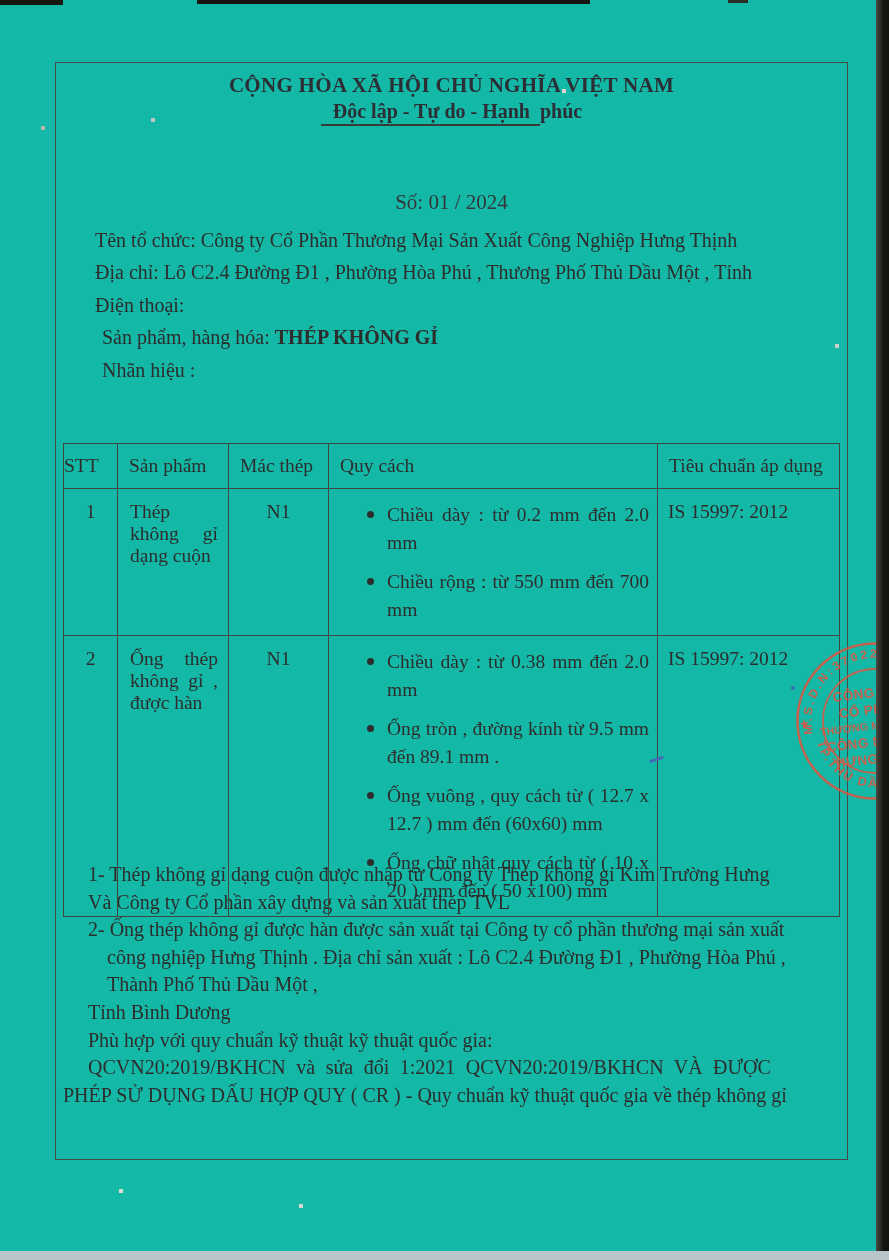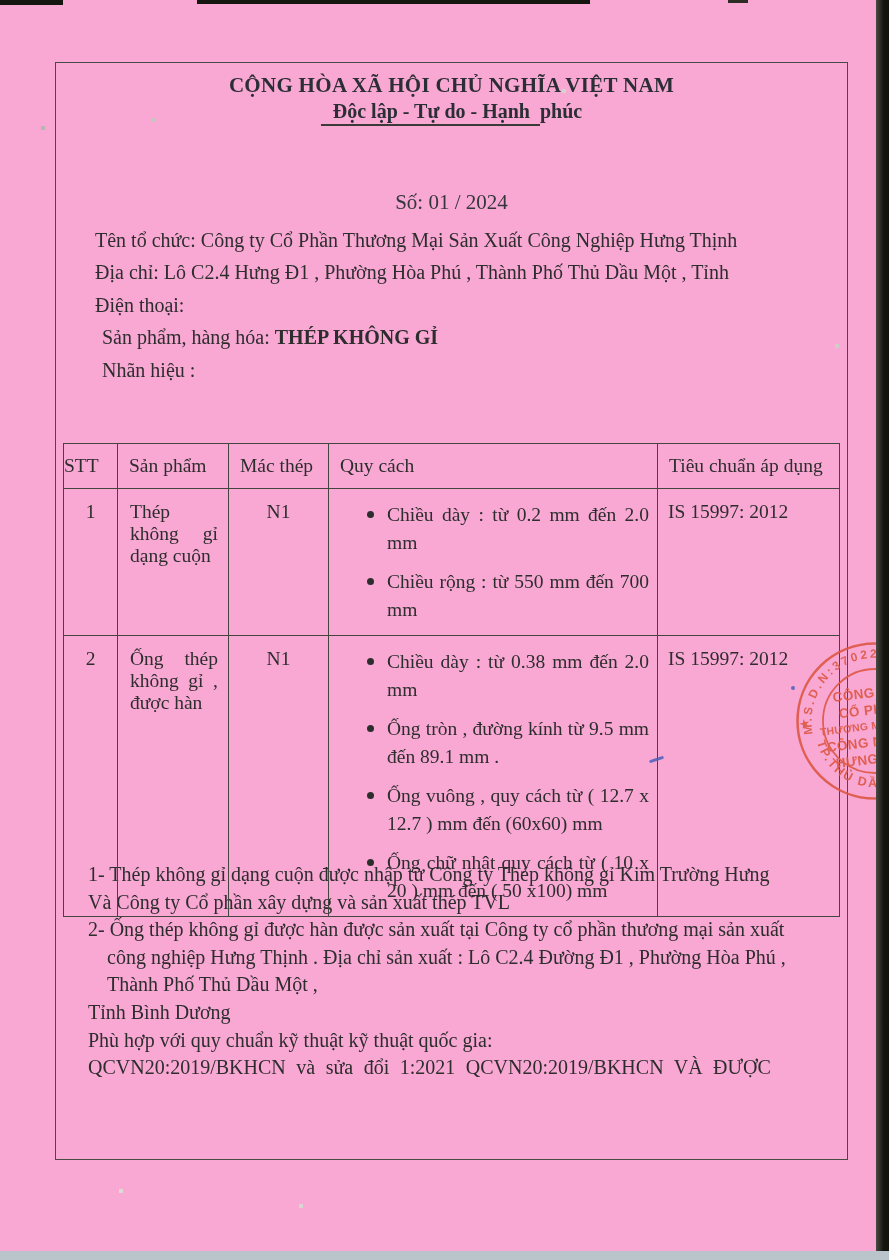--- a/index.html
+++ b/index.html
@@ -1,18 +1,18 @@
 <!DOCTYPE html>
 <html><head>
 <meta charset="utf-8">
 <style>
   html,body { margin:0; padding:0; background:#e8e8e6; }
   .page {
     position:relative; width:889px; height:1260px; margin:0 auto;
-    background:#f9a8d4; overflow:hidden;
+    background:#14b8a6; overflow:hidden;
     font-family:"Liberation Serif","DejaVu Serif",serif; color:#2d2d2d;
   }
   .frame {
     position:absolute; left:55px; top:62px; width:793px; height:1098px;
     box-sizing:border-box; border:1.6px solid #4a4a45;
   }
   
   .hdr { position:absolute; left:55px; width:793px; text-align:center; }
   .nat-title { top:73px; font-size:21px; font-weight:bold; letter-spacing:.3px; color:#2b2f35; }
   .motto { top:100px; font-size:20px; font-weight:bold; color:#2b2f35; }
@@ -78,21 +78,21 @@
 <div class="page">
 
   <div class="frame"></div>
 
   <div class="hdr nat-title">CỘNG HÒA XÃ HỘI CHỦ NGHĨA VIỆT NAM</div>
   <div class="hdr motto"><span class="u">Độc lập - Tự do - Hạnh</span><span>phúc</span></div>
   <div class="hdr doc-no">Số: 01 / 2024</div>
 
   <div class="info">
     <div>Tên tổ chức: Công ty Cổ Phần Thương Mại Sản Xuất Công Nghiệp Hưng Thịnh</div>
-    <div>Địa chỉ: Lô C2.4 Hưng Đ1 , Phường Hòa Phú , Thành Phố Thủ Dầu Một , Tỉnh</div>
+    <div>Địa chỉ: Lô C2.4 Đường Đ1 , Phường Hòa Phú , Thương Phố Thủ Dầu Một , Tỉnh</div>
     <div>Điện thoại:</div>
     <div class="sub"><span>Sản phẩm, hàng hóa: </span><b>THÉP KHÔNG GỈ</b></div>
     <div class="sub">Nhãn hiệu :</div>
   </div>
 
   <table class="spec">
     <colgroup>
       <col style="width:54px">
         <col style="width:111px">
         <col style="width:100px">
@@ -158,20 +158,21 @@
 
   <div class="notes">
     <div class="ind1">1- Thép không gỉ dạng cuộn được nhập từ Công ty Thép không gỉ Kim Trường Hưng</div>
     <div class="ind1">Và Công ty Cổ phần xây dựng và sản xuất thép TVL</div>
     <div class="ind1">2- Ống thép không gỉ được hàn được sản xuất tại Công ty cổ phần thương mại sản xuất</div>
     <div class="ind2">công nghiệp Hưng Thịnh . Địa chỉ sản xuất : Lô C2.4 Đường Đ1 , Phường Hòa Phú ,</div>
     <div class="ind2">Thành Phố Thủ Dầu Một ,</div>
     <div class="ind1">Tỉnh Bình Dương</div>
     <div class="ind1">Phù hợp với quy chuẩn kỹ thuật kỹ thuật quốc gia:</div>
     <div class="ind1 wide">QCVN20:2019/BKHCN và sửa đổi 1:2021 QCVN20:2019/BKHCN VÀ ĐƯỢC</div>
+    <div class="out">PHÉP SỬ DỤNG DẤU HỢP QUY ( CR ) -  Quy chuẩn kỹ thuật quốc gia về thép không gỉ</div>
   </div>
 
   <svg class="stamp" width="114" height="190" viewBox="775 628 114 190">
     <defs>
       <path id="arcTop" d="M 813 735 A 63.5 63.5 0 1 1 937 735" fill="none"></path>
       <path id="arcBot" d="M 816 738 A 60 60 0 0 0 934 738" fill="none"></path>
     </defs>
     <g fill="#dd5642">
       <circle cx="875" cy="721" r="77.5" fill="none" stroke-width="2.6" stroke="#dd5642"></circle>
       <circle cx="875" cy="721" r="52" fill="none" stroke-width="1.8" stroke="#dd5642"></circle>

